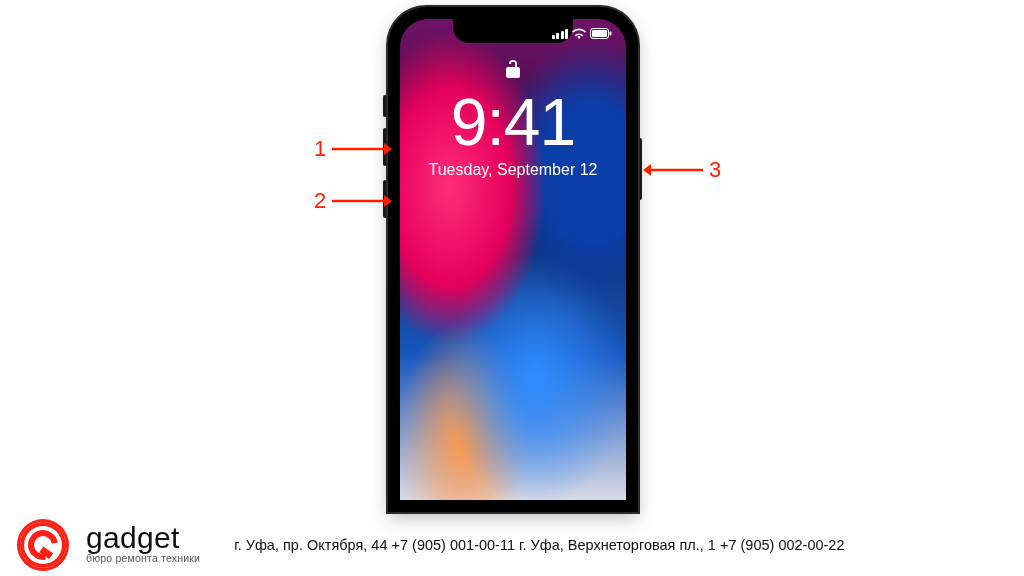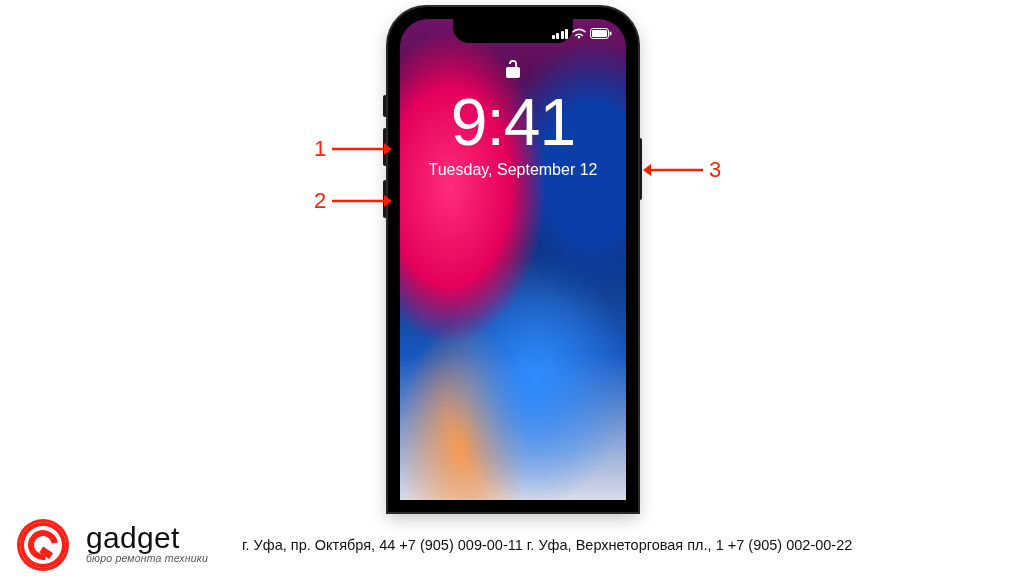--- a/index.html
+++ b/index.html
@@ -82,21 +82,21 @@
   }
   .logo-mark .g {
     position:relative; z-index:1; width:30px; height:30px; border:6px solid #ff2015; border-radius:50%;
     border-right-color: transparent; transform: rotate(35deg);
   }
   .logo-mark .g::after{
     content:""; position:absolute; right:-4px; top:10px; width:12px; height:7px; background:#ff2015;
   }
   .brand { line-height:1.05; }
   .brand .name { font-size:30px; font-weight:500; color:#111; letter-spacing:.3px; }
-  .brand .tag  { font-size:10.5px; color:#555; letter-spacing:.2px;font-style:italic; }
+  .brand .tag  { font-size:10.5px; color:#555; letter-spacing:.2px; }
 
   .addr { font-size:14.5px; color:#111; white-space:nowrap; }
 </style>
 </head>
 <body>
 
 <div class="stage">
 
   <div class="btn-side mute"></div>
   <div class="btn-side volup"></div>
@@ -165,16 +165,16 @@
   <div class="footer">
     <div class="logo">
       <div class="logo-mark">
           <span class="g"></span>
         </div>
       <div class="brand">
         <div class="name">gadget</div>
         <div class="tag">бюро ремонта техники</div>
       </div>
     </div>
-    <div class="addr">г. Уфа, пр. Октября, 44   +7 (905) 009-00-11 г. Уфа, Верхнеторговая пл., 1  +7 (905) 002-00-22</div>
+    <div class="addr">г. Уфа, пр. Октября, 44   +7 (905) 001-00-11 г. Уфа, Верхнеторговая пл., 1  +7 (905) 002-00-22</div>
   </div>
 
 </div>
 
 </body></html>

